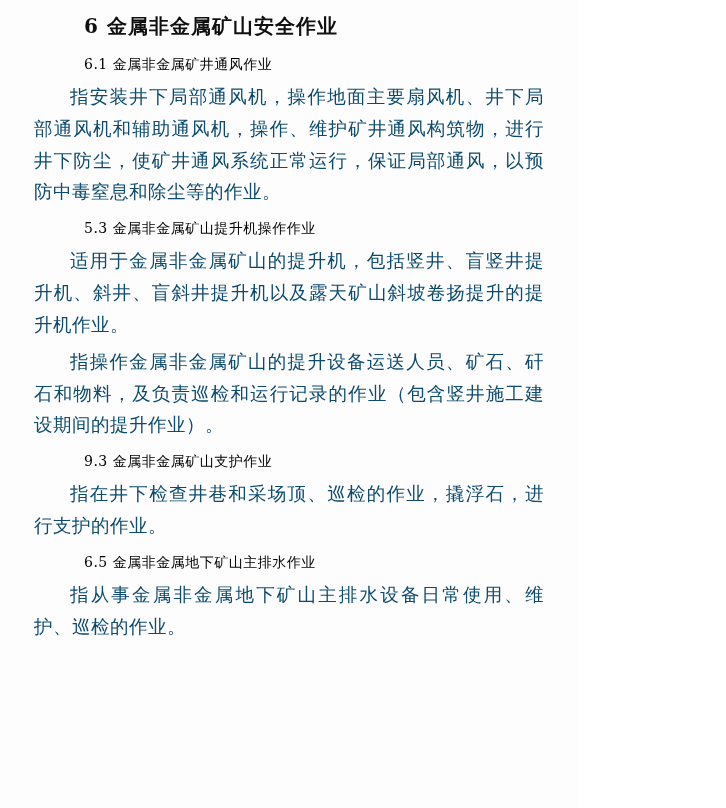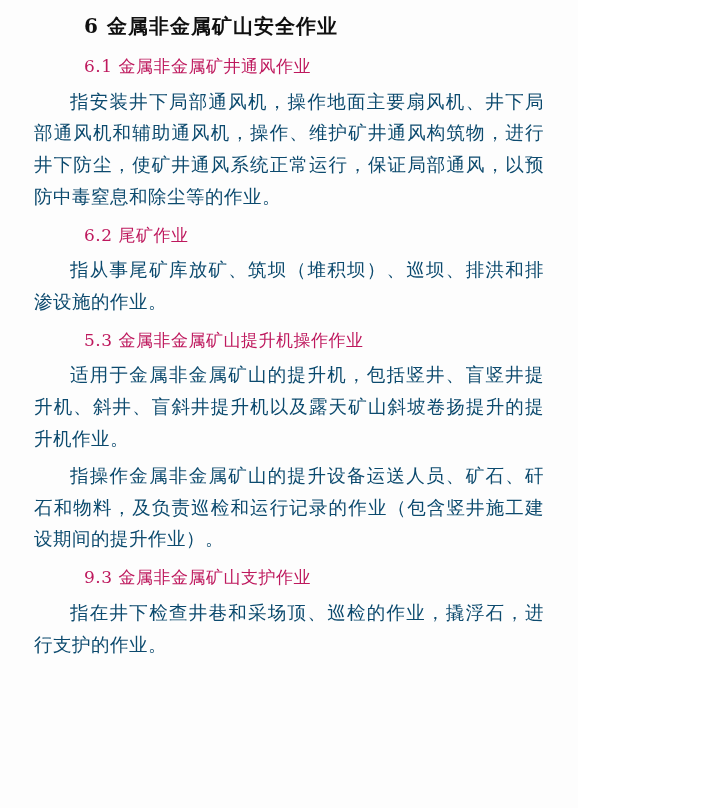--- a/index.html
+++ b/index.html
@@ -24,25 +24,25 @@
   }
   .doc-title {
     font-size: 20px;
     font-weight: bold;
     letter-spacing: 1px;
     margin: 4px 0 14px 50px;
     line-height: 1.4;
     color: #101010;
   }
   .section-heading {
-    font-size: 17px;
+    font-size: 14px;
     letter-spacing: 0.5px;
     margin: 10px 0 6px 50px;
     line-height: 1.5;
-    color: #be185d;
+    color: #000000;
   }
   .para {
     font-size: 18.5px;
     letter-spacing: 0.5px;
     line-height: 1.72;
     margin: 0 0 5px 0;
     text-indent: 36px;
     text-align: justify;
     text-justify: inter-ideograph;
     color: #0c4a6e;
@@ -59,30 +59,30 @@
 
 <div class="page">
 
   <h1 class="doc-title">6 金属非金属矿山安全作业</h1>
 
   <div class="block">
     <div class="section-heading">6.1 金属非金属矿井通风作业</div>
     <p class="para">指安装井下局部通风机，操作地面主要扇风机、井下局部通风机和辅助通风机，操作、维护矿井通风构筑物，进行井下防尘，使矿井通风系统正常运行，保证局部通风，以预防中毒窒息和除尘等的作业。</p>
   </div>
 
-  <div class="block">
-    <div class="section-heading">6.2 尾矿作业</div>
-    <p class="para">指从事尾矿库放矿、筑坝（堆积坝）、巡坝、排洪和排渗设施的作业。</p>
-  </div>
 
   <div class="block">
     <div class="section-heading">5.3 金属非金属矿山提升机操作作业</div>
     <p class="para">适用于金属非金属矿山的提升机，包括竖井、盲竖井提升机、斜井、盲斜井提升机以及露天矿山斜坡卷扬提升的提升机作业。</p>
     <p class="para">指操作金属非金属矿山的提升设备运送人员、矿石、矸石和物料，及负责巡检和运行记录的作业（包含竖井施工建设期间的提升作业）。</p>
   </div>
 
   <div class="block">
     <div class="section-heading">9.3 金属非金属矿山支护作业</div>
     <p class="para">指在井下检查井巷和采场顶、巡检的作业，撬浮石，进行支护的作业。</p>
   </div>
 
+  <div class="block">
+    <div class="section-heading">6.5 金属非金属地下矿山主排水作业</div>
+    <p class="para">指从事金属非金属地下矿山主排水设备日常使用、维护、巡检的作业。</p>
+  </div>
 
 </div>
 
 </body></html>

